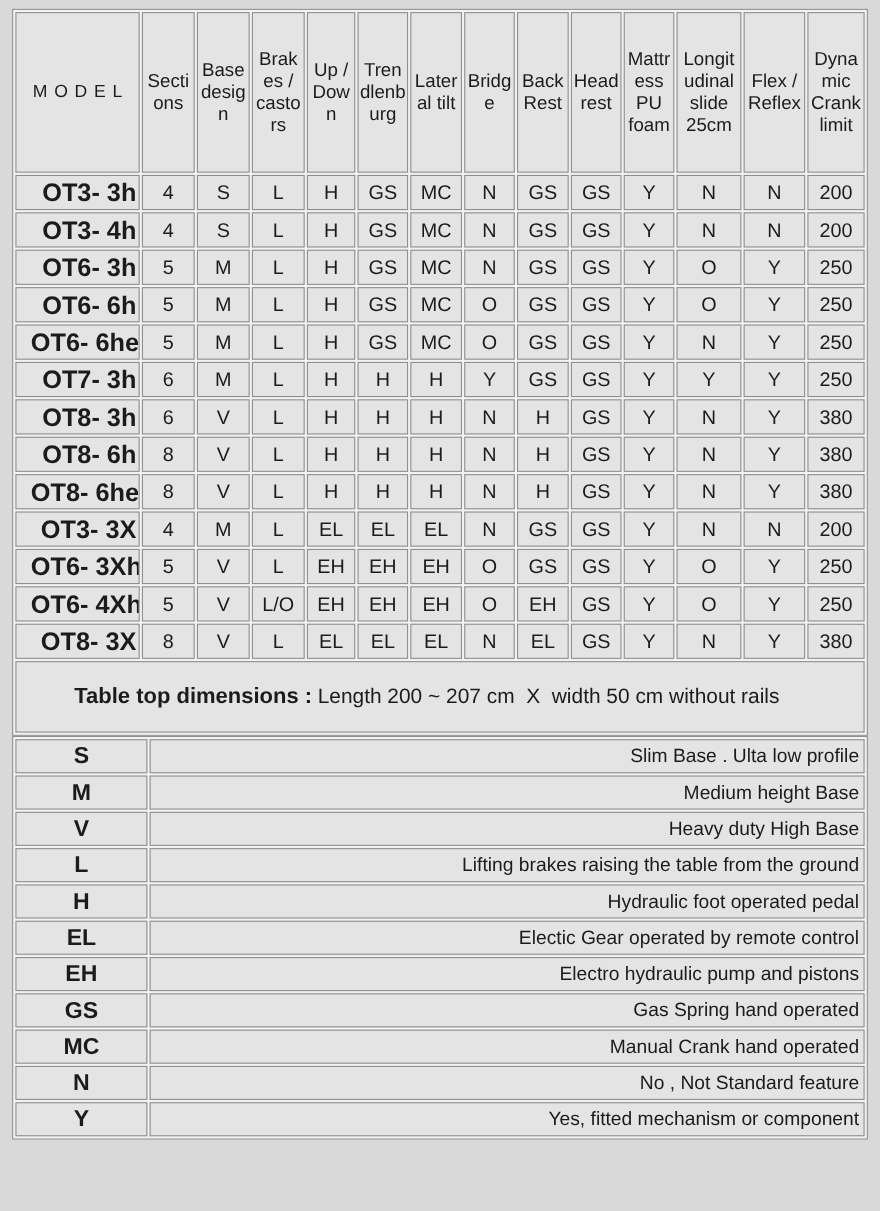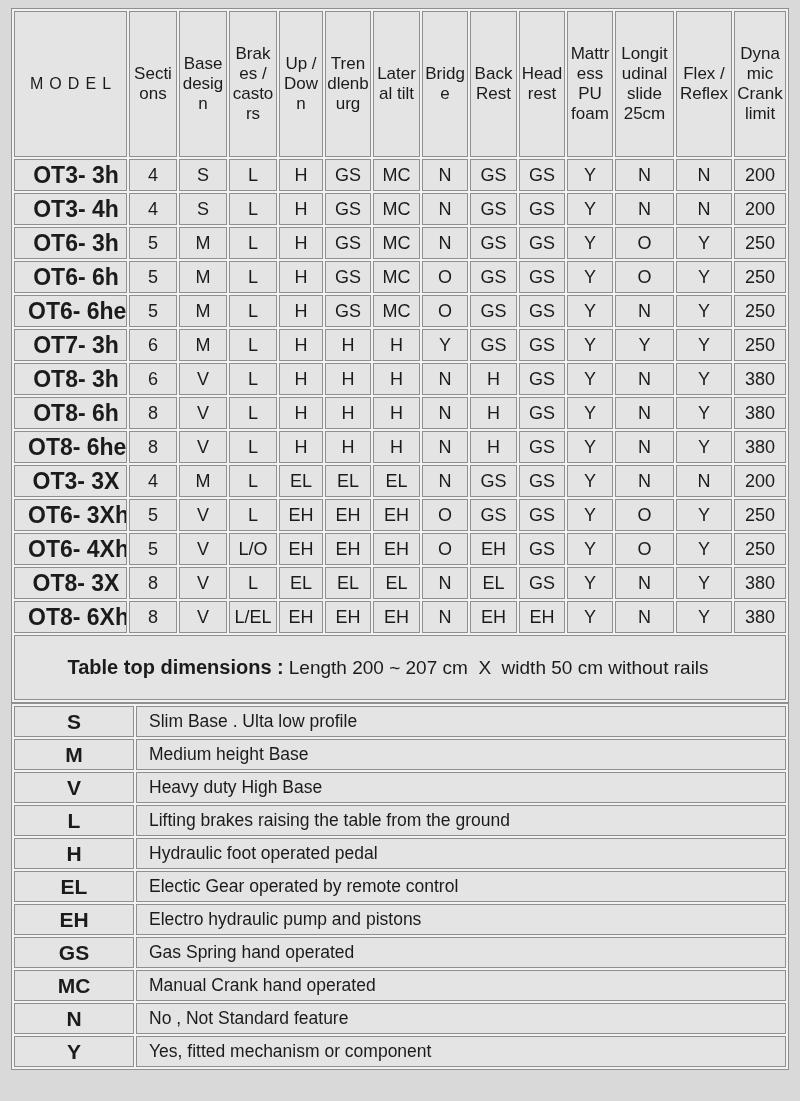--- a/index.html
+++ b/index.html
@@ -38,21 +38,21 @@
   }
   th.model-header {
     font-size: 16px;
     letter-spacing: 0.38em;
     text-indent: 0.38em;
     overflow-wrap: normal;
   }
   td.model-cell {
     font-weight: bold;
     font-size: 23px;
-    text-align: center;
+    text-align: right;
     vertical-align: middle;
     padding: 1px 2px 1px 13px;
     height: 32px;
     white-space: nowrap;
   }
   td.value-cell {
     font-size: 18px;
     text-align: center;
     vertical-align: middle;
     height: 32px;
@@ -71,21 +71,21 @@
   td.legend-code-cell {
     font-weight: bold;
     font-size: 21px;
     text-align: center;
     vertical-align: middle;
     height: 31px;
     padding: 1px;
   }
   td.legend-desc-cell {
     font-size: 17.5px;
-    text-align: left;
+    text-align: right;
     vertical-align: middle;
     padding: 1px 4px 1px 12px;
     white-space: pre-wrap;
   }
 </style>
 </head>
 <body>
 
 <div class="page">
 
@@ -326,36 +326,20 @@
           <td class="value-cell">EL</td>
           <td class="value-cell">EL</td>
           <td class="value-cell">N</td>
           <td class="value-cell">EL</td>
           <td class="value-cell">GS</td>
           <td class="value-cell">Y</td>
           <td class="value-cell">N</td>
           <td class="value-cell">Y</td>
           <td class="value-cell">380</td>
         </tr>
-        <tr>
-          <td class="model-cell">OT8- 6Xh</td>
-          <td class="value-cell">8</td>
-          <td class="value-cell">V</td>
-          <td class="value-cell">L/EL</td>
-          <td class="value-cell">EH</td>
-          <td class="value-cell">EH</td>
-          <td class="value-cell">EH</td>
-          <td class="value-cell">N</td>
-          <td class="value-cell">EH</td>
-          <td class="value-cell">EH</td>
-          <td class="value-cell">Y</td>
-          <td class="value-cell">N</td>
-          <td class="value-cell">Y</td>
-          <td class="value-cell">380</td>
-        </tr>
       </tbody>
     <tbody>
       <tr>
         <td class="dims-cell" colspan="14">
           <span class="dims-label">Table top dimensions :</span><span class="dims-text">Length 200 ~ 207 cm  X  width 50 cm without rails</span>
         </td>
       </tr>
     </tbody>
   </table>
 

